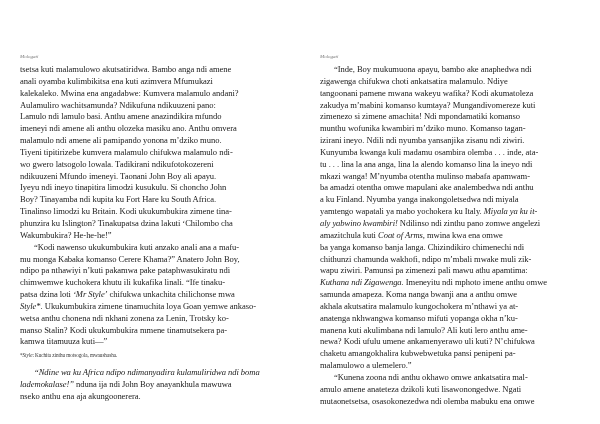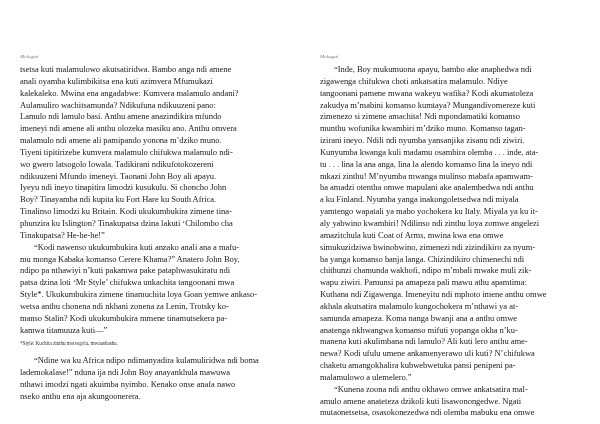--- a/index.html
+++ b/index.html
@@ -11,21 +11,21 @@
   .page.right { padding: 0 20px 0 20px; }
   .running-head { position: absolute; top: 6px; font-size: 5px; font-style: italic; color: #777; }
   .page.left .running-head { left: 20px; }
   .page.right .running-head { left: 20px; }
   .body-text { position: absolute; top: 16px; left: 20px; right: 18px; font-size: 8.55px; line-height: 11.85px;
                text-align: left; letter-spacing: -0.05px; }
   .page.right .body-text { right: 16px; }
   .line { white-space: nowrap; overflow: visible; display: block; }
   .indent { padding-left: 14px; }
   .footnote { font-size: 5.2px; line-height: 9px; margin-top: 3px; margin-bottom: 7px; color: #333; }
-  i, .it { }
+  i, .it { font-style: italic; }
   .folio { position: absolute; bottom: 11px; left: 0; right: 0; text-align: center; font-size: 4.6px; color: #777; }
 </style>
 </head>
 <body>
 
 <div class="spread">
   <div class="page left">
     <div class="running-head">Mologati</div>
     <div class="body-text">
       <div id="left-lines">
@@ -36,69 +36,68 @@
           <span class="line"><span>Lamulo ndi lamulo basi. Anthu amene anazindikira mfundo</span></span>
           <span class="line"><span>imeneyi ndi amene ali anthu olozeka masiku ano. Anthu omvera</span></span>
           <span class="line"><span>malamulo ndi amene ali pamipando yonona m’dziko muno.</span></span>
           <span class="line"><span>Tiyeni tipitirizebe kumvera malamulo chifukwa malamulo ndi-</span></span>
           <span class="line"><span>wo gwero latsogolo lowala. Tadikirani ndikufotokozereni</span></span>
           <span class="line"><span>ndikuuzeni Mfundo imeneyi. Taonani John Boy ali apayu.</span></span>
           <span class="line"><span>Iyeyu ndi ineyo tinapitira limodzi kusukulu. Si choncho John</span></span>
           <span class="line"><span>Boy? Tinayamba ndi kupita ku Fort Hare ku South Africa.</span></span>
           <span class="line"><span>Tinalinso limodzi ku Britain. Kodi ukukumbukira zimene tina-</span></span>
           <span class="line"><span>phunzira ku Islington? Tinakupatsa dzina lakuti ‘Chilombo cha</span></span>
-          <span class="line"><span>Tinakupatsa? He-he-he!”</span></span>
+          <span class="line"><span>Wakumbukira? He-he-he!”</span></span>
           <span class="line indent"><span>“Kodi nawenso ukukumbukira kuti anzako anali ana a mafu-</span></span>
           <span class="line"><span>mu monga Kabaka komanso Cerere Khama?” Anatero John Boy,</span></span>
           <span class="line"><span>ndipo pa nthawiyi n’kuti pakamwa pake pataphwasukiratu ndi</span></span>
-          <span class="line"><span>patsa dzina loti </span><span class="it">‘Mr Style’</span><span> chifukwa unkachita tangoonani mwa</span></span>
+          <span class="line"><span>chimwemwe kuchokera khutu ili kukafika linali. “Ife tinaku-</span></span>
+          <span class="line"><span>patsa dzina loti </span><span class="it">‘Mr Style’</span><span> chifukwa unkachita chilichonse mwa</span></span>
           <span class="line"><span class="it">Style</span><span>*. Ukukumbukira zimene tinamuchita loya Goan yemwe ankaso-</span></span>
           <span class="line"><span>wetsa anthu chonena ndi nkhani zonena za Lenin, Trotsky ko-</span></span>
           <span class="line"><span>manso Stalin? Kodi ukukumbukira mmene tinamutsekera pa-</span></span>
           <span class="line"><span>kamwa titamuuza kuti—”</span></span>
         </div>
       <div class="footnote">
         <span>*</span><span class="it">Style</span><span>: Kuchita zinthu motsogola, mwaushasha.</span>
       </div>
       <div id="left-closing">
           <span class="line indent"><span class="it">“Ndine wa ku Africa ndipo ndimanyadira kulamuliridwa ndi boma</span></span>
           <span class="line"><span class="it">lademokalase!”</span><span> nduna ija ndi John Boy anayankhula mawuwa</span></span>
-          <span class="line"><span>nthawi imodzi ngati akuimba nyimbo. Kenako onse anafa nawo</span></span>
           <span class="line"><span>nseko anthu ena aja akungoonerera.</span></span>
         </div>
     </div>
     <div class="folio">161</div>
   </div>
 
   <div class="page right">
     <div class="running-head">Mologati</div>
     <div class="body-text">
       <div id="right-lines">
           <span class="line indent"><span>“Inde, Boy mukumuona apayu, bambo ake anaphedwa ndi</span></span>
           <span class="line"><span>zigawenga chifukwa choti ankatsatira malamulo. Ndiye</span></span>
           <span class="line"><span>tangoonani pamene mwana wakeyu wafika? Kodi akumatoleza</span></span>
           <span class="line"><span>zakudya m’mabini komanso kumtaya? Mungandivomereze kuti</span></span>
           <span class="line"><span>zimenezo si zimene amachita! Ndi mpondamatiki komanso</span></span>
           <span class="line"><span>munthu wofunika kwambiri m’dziko muno. Komanso tagan-</span></span>
           <span class="line"><span>izirani ineyo. Ndili ndi nyumba yansanjika zisanu ndi ziwiri.</span></span>
           <span class="line"><span>Kunyumba kwanga kuli madamu osambira olemba . . . inde, ata-</span></span>
           <span class="line"><span>tu . . . lina la ana anga, lina la alendo komanso lina la ineyo ndi</span></span>
-          <span class="line"><span>mkazi zinthu! M’nyumba mwanga mulinso mabafa apamwam-</span></span>
+          <span class="line"><span>mkazi wanga! M’nyumba otentha mulinso mabafa apamwam-</span></span>
           <span class="line"><span>ba amadzi otentha omwe mapulani ake analembedwa ndi anthu</span></span>
           <span class="line"><span>a ku Finland. Nyumba yanga inakongoletsedwa ndi miyala</span></span>
           <span class="line"><span>yamtengo wapatali ya mabo yochokera ku Italy. </span><span class="it">Miyala ya ku it-</span></span>
-          <span class="line"><span class="it">aly yabwino kwambiri!</span><span> Ndilinso ndi zinthu loya zomwe angelezi</span></span>
+          <span class="line"><span class="it">aly yabwino kwambiri!</span><span> Ndilinso ndi zinthu pano zomwe angelezi</span></span>
           <span class="line"><span>amazitchula kuti </span><span class="it">Coat of Arms,</span><span> mwina kwa ena omwe</span></span>
-          <span class="line"><span>simukuzidziwa bwinobwino, zimenezi ndi zizindikiro za nyum-</span></span>
           <span class="line"><span>ba yanga komanso banja langa. Chizindikiro chimenechi ndi</span></span>
           <span class="line"><span>chithunzi chamunda wakhofi, ndipo m’mbali mwake muli zik-</span></span>
-          <span class="line"><span>wapu ziwiri. Pamunsi pa amapeza pali mawu athu apamtima:</span></span>
+          <span class="line"><span>wapu ziwiri. Pamunsi pa zimenezi pali mawu athu apamtima:</span></span>
           <span class="line"><span class="it">Kuthana ndi Zigawenga.</span><span> Imeneyitu ndi mphoto imene anthu omwe</span></span>
+          <span class="line"><span>samunda amapeza. Koma nanga bwanji ana a anthu omwe</span></span>
           <span class="line"><span>akhala akutsatira malamulo kungochokera m’nthawi ya at-</span></span>
-          <span class="line"><span>samunda amapeza. Koma nanga bwanji ana a anthu omwe</span></span>
           <span class="line"><span>anatenga nkhwangwa komanso mifuti yopanga okha n’ku-</span></span>
           <span class="line"><span>manena kuti akulimbana ndi lamulo? Ali kuti lero anthu ame-</span></span>
           <span class="line"><span>newa? Kodi ufulu umene ankamenyerawo uli kuti? N’chifukwa</span></span>
           <span class="line"><span>chaketu amangokhalira kubwebwetuka pansi penipeni pa-</span></span>
           <span class="line"><span>malamulowo a ulemelero.”</span></span>
           <span class="line indent"><span>“Kunena zoona ndi anthu okhawo omwe ankatsatira mal-</span></span>
           <span class="line"><span>amulo amene anateteza dzikoli kuti lisawonongedwe. Ngati</span></span>
           <span class="line"><span>mutaonetsetsa, osasokonezedwa ndi olemba mabuku ena omwe</span></span>
         </div>
     </div>

